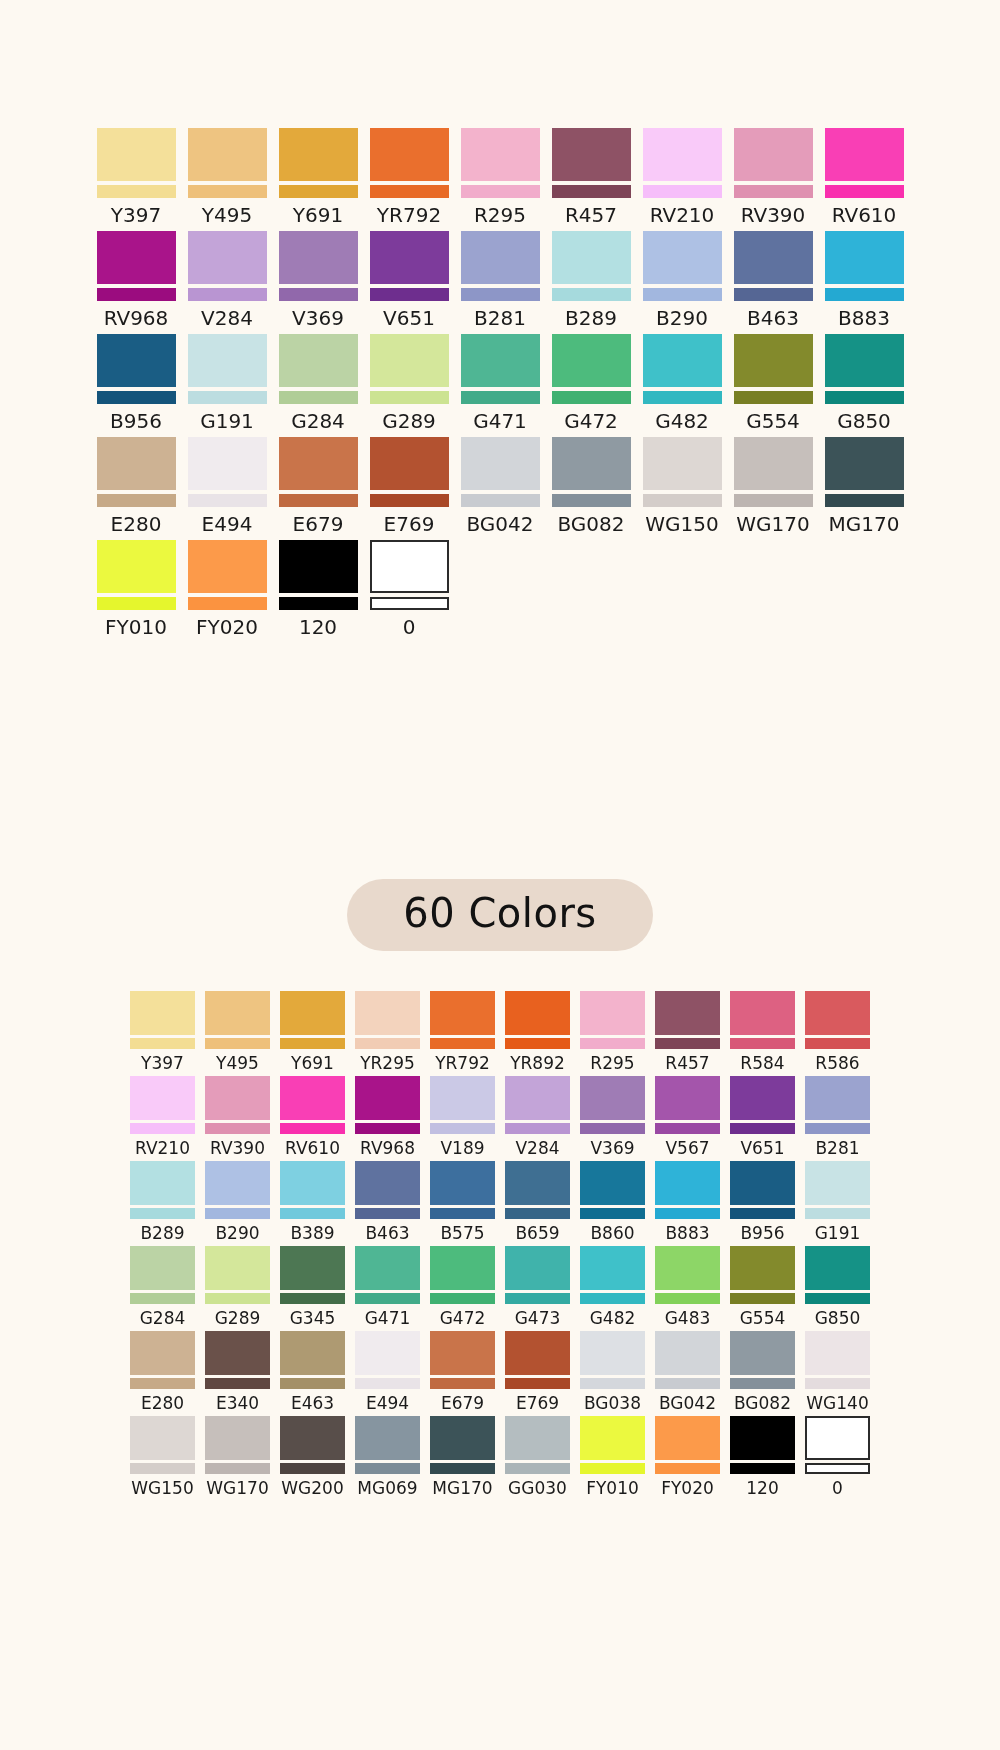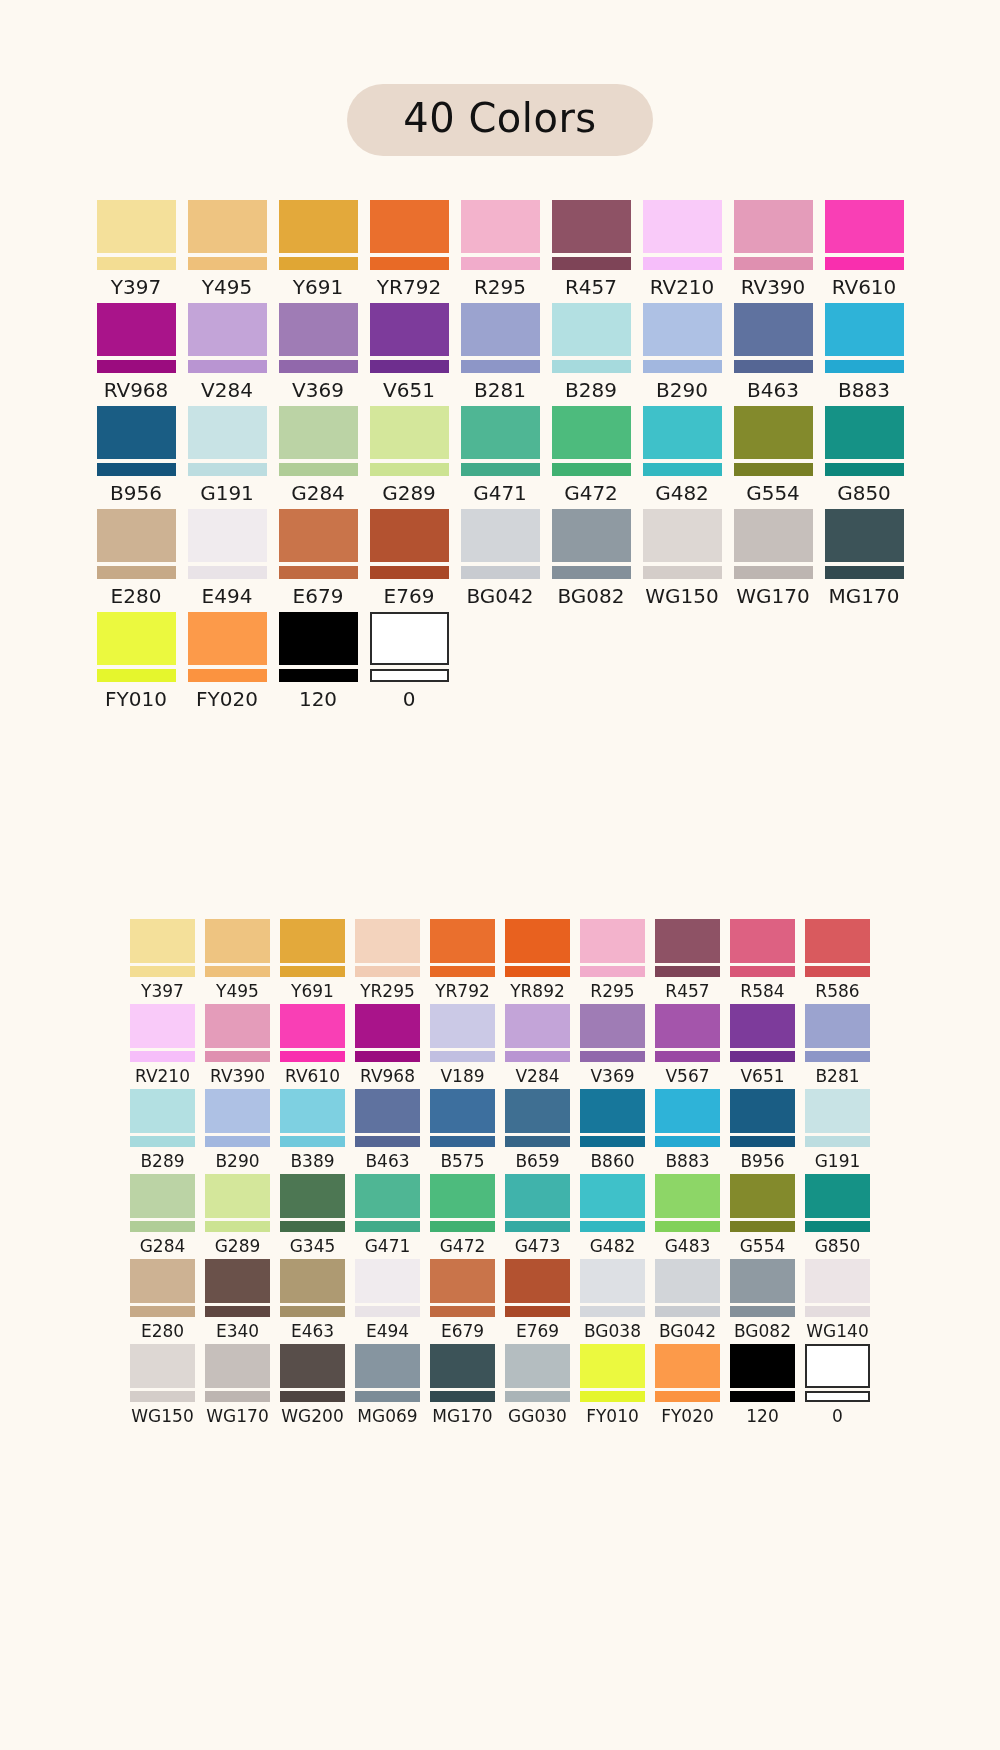--- a/index.html
+++ b/index.html
@@ -105,23 +105,20 @@
   .sec40-grid { margin-top: 44px; }
   .sec60 { position: absolute; top: 879px; left: 0; width: 1000px; }
   .sec60-grid { margin-top: 40px; }
 </style>
 </head>
 <body>
 
 <div class="page">
 
   <section class="sec40">
-    <div class="section-heading">
-      <div class="pill">40 Colors</div>
-    </div>
     <div class="grid grid-40 sec40-grid" id="grid-40">
         <div class="cell">
           <span class="swatch-cap" style="background: rgb(244, 224, 154);"></span>
           <span class="swatch-nib" style="background: rgb(243, 221, 147);"></span>
           <span class="label">Y397</span>
         </div>
         <div class="cell">
           <span class="swatch-cap" style="background: rgb(238, 196, 129);"></span>
           <span class="swatch-nib" style="background: rgb(238, 192, 122);"></span>
           <span class="label">Y495</span>
@@ -313,20 +310,23 @@
         </div>
         <div class="cell">
           <span class="swatch-cap outlined" style="background: rgb(255, 255, 255);"></span>
           <span class="swatch-nib outlined" style="background: rgb(255, 255, 255);"></span>
           <span class="label">0</span>
         </div>
       </div>
   </section>
 
   <section class="sec60">
+    <div class="section-heading">
+      <div class="pill">60 Colors</div>
+    </div>
     <div class="grid grid-60 sec60-grid" id="grid-60">
         <div class="cell">
           <span class="swatch-cap" style="background: rgb(244, 224, 154);"></span>
           <span class="swatch-nib" style="background: rgb(243, 221, 147);"></span>
           <span class="label">Y397</span>
         </div>
         <div class="cell">
           <span class="swatch-cap" style="background: rgb(238, 196, 129);"></span>
           <span class="swatch-nib" style="background: rgb(238, 192, 122);"></span>
           <span class="label">Y495</span>

